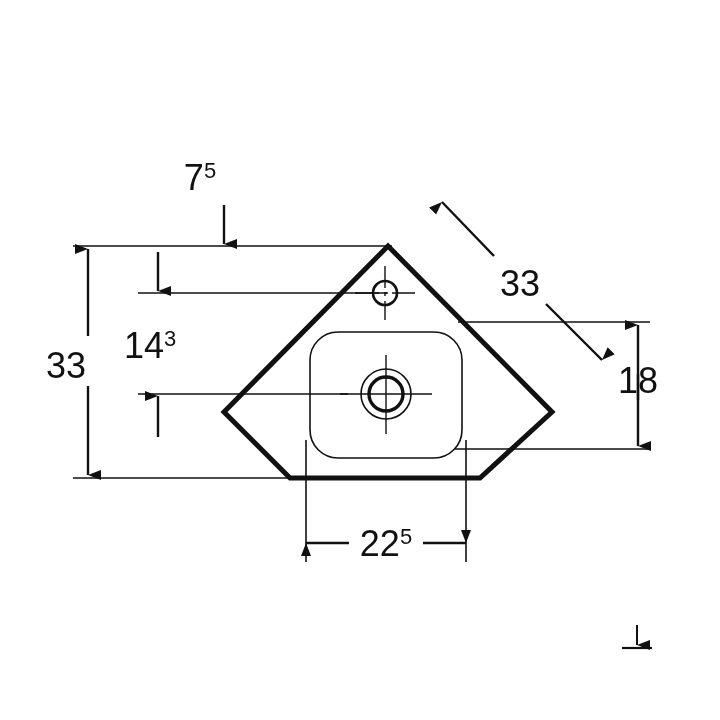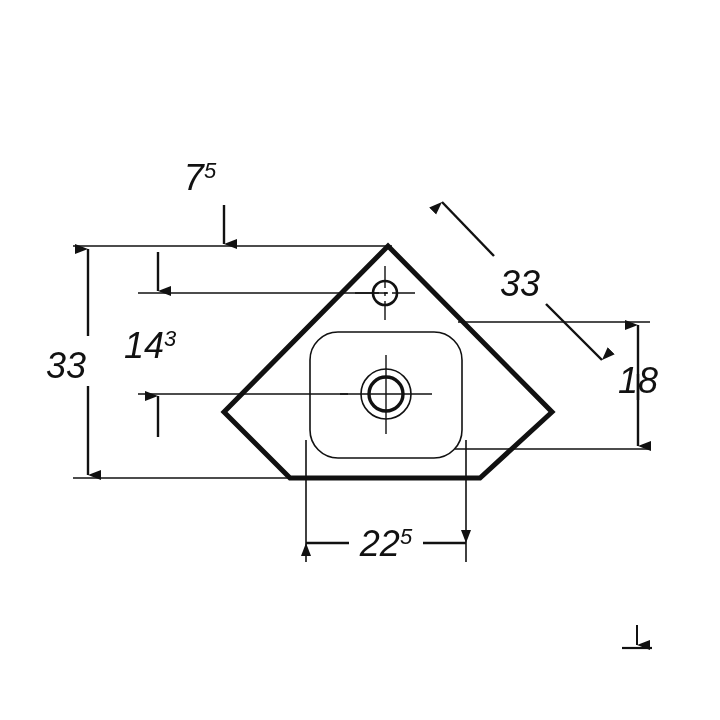--- a/index.html
+++ b/index.html
@@ -7,21 +7,20 @@
     padding: 0;
     background: #ffffff;
   }
   #canvas {
     position: relative;
     width: 720px;
     height: 720px;
     background: #ffffff;
     font-family: "Liberation Sans", sans-serif;
     overflow: hidden;
-    font-style: italic;
   }
   svg.drawing {
     position: absolute;
     top: 0;
     left: 0;
     width: 720px;
     height: 720px;
   }
   .dim-text {
     font-family: "Liberation Sans", sans-serif;

